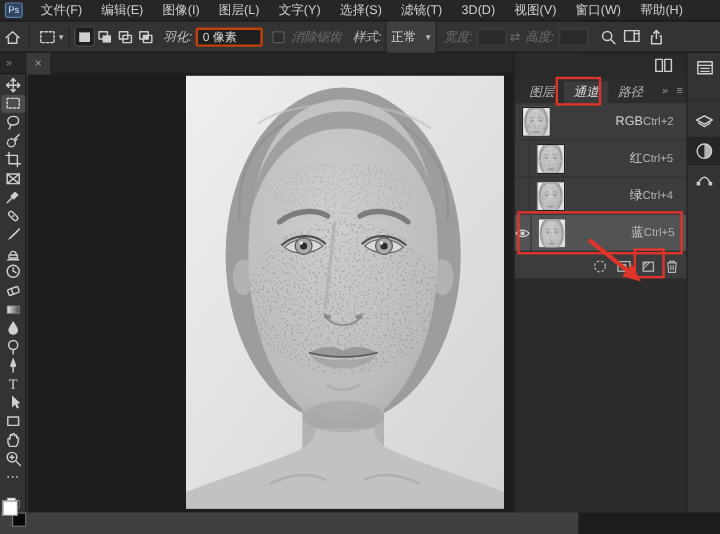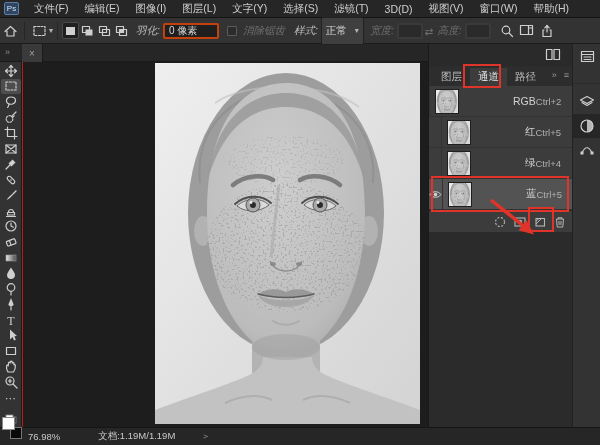--- a/index.html
+++ b/index.html
@@ -1,18 +1,18 @@
 <!DOCTYPE html>
 <html><head>
 <meta charset="utf-8">
 <style>
   * { margin:0; padding:0; box-sizing:border-box; }
   html,body { width:600px; height:445px; background:#1d1d1d; overflow:hidden;
     font-family:"Liberation Sans","DejaVu Sans",sans-serif; }
-  .win { position:absolute; left:0; top:0; width:482px; height:445px; background:#b91c1c; }
+  .win { position:absolute; left:0; top:0; width:482px; height:445px; background:#404040; }
   .abs { position:absolute; }
 
   
   .menubar { left:0; top:0; width:600px; height:18px; background:#262626;
     display:flex; align-items:center; gap:2px; border-bottom:1px solid #141414; z-index:4;}
   .pslogo { width:15px; height:13px; margin:0 6px 0 4px; background:#30455f; border:1px solid #5a7fa8;
     border-radius:2px; color:#cfe2f7; font-size:8px; line-height:11px; text-align:center; }
   .menu-item { color:#cecece; font-size:10.5px; padding:2px 7px; white-space:nowrap; }
 
   
@@ -59,21 +59,21 @@
 
   
   .canvas { left:23px; top:62px; width:405px; height:365px; background:#1d1d1d; overflow:hidden; }
   .photo { position:absolute; left:132px; top:1px; width:265px; height:361px; }
 
   
   .dock { left:428px; top:44px; width:144px; height:383px; background:#333333; z-index:3;
     border-left:1px solid #1a1a1a; }
   .dock-header { position:absolute; left:0; top:0; width:144px; height:22px; background:#2a2a2a; }
   .panel-tabs { position:absolute; left:0; top:22px; width:144px; height:20px; background:#2d2d2d;
-    display:flex; align-items:flex-end; }
+    display:flex; align-items:flex-end;font-style:italic; }
   .ptab { height:18px; padding:0 8px; display:flex; align-items:center; font-size:10.5px; color:#b9b9b9;
     background:#2d2d2d; }
   .ptab.active { background:#3c3c3c; color:#e0e0e0; }
   .ptab-right { position:absolute; right:4px; top:4px; display:flex; gap:7px; color:#9a9a9a; font-size:9px; align-items:center;}
   .panel-body { position:absolute; left:0; top:42px; width:144px; height:124px; background:#3c3c3c; }
   .ch-row { position:relative; width:144px; height:31px; display:flex; align-items:center;
     border-bottom:1px solid #323232; }
   .ch-row.selected { background:#535353; }
   .eye-cell { width:17px; height:31px; border-right:1px solid #323232; display:flex; align-items:center; justify-content:center; }
   .thumb-wrap { width:24px; height:25px; margin-left:5px; border:1px solid #1f1f1f; background:#bbb; }
@@ -527,19 +527,14 @@
     </div>
     <div class="rs-icon">
       <svg width="16" height="14">
           <path class="tstroke" d="M3,10 C6,3 10,3 13,10"></path>
           <rect class="tfill" x="1.5" y="8.5" width="3" height="3"></rect>
           <rect class="tfill" x="11.5" y="8.5" width="3" height="3"></rect>
         </svg>
     </div>
   </div>
 
-  <div class="abs statusbar">
-    <span class="sb-zoom">76.98%</span>
-    <span class="sb-doc">文档:1.19M/1.19M</span>
-    <span class="sb-chev">＞</span>
-  </div>
 
 </div>
 
 </body></html>

